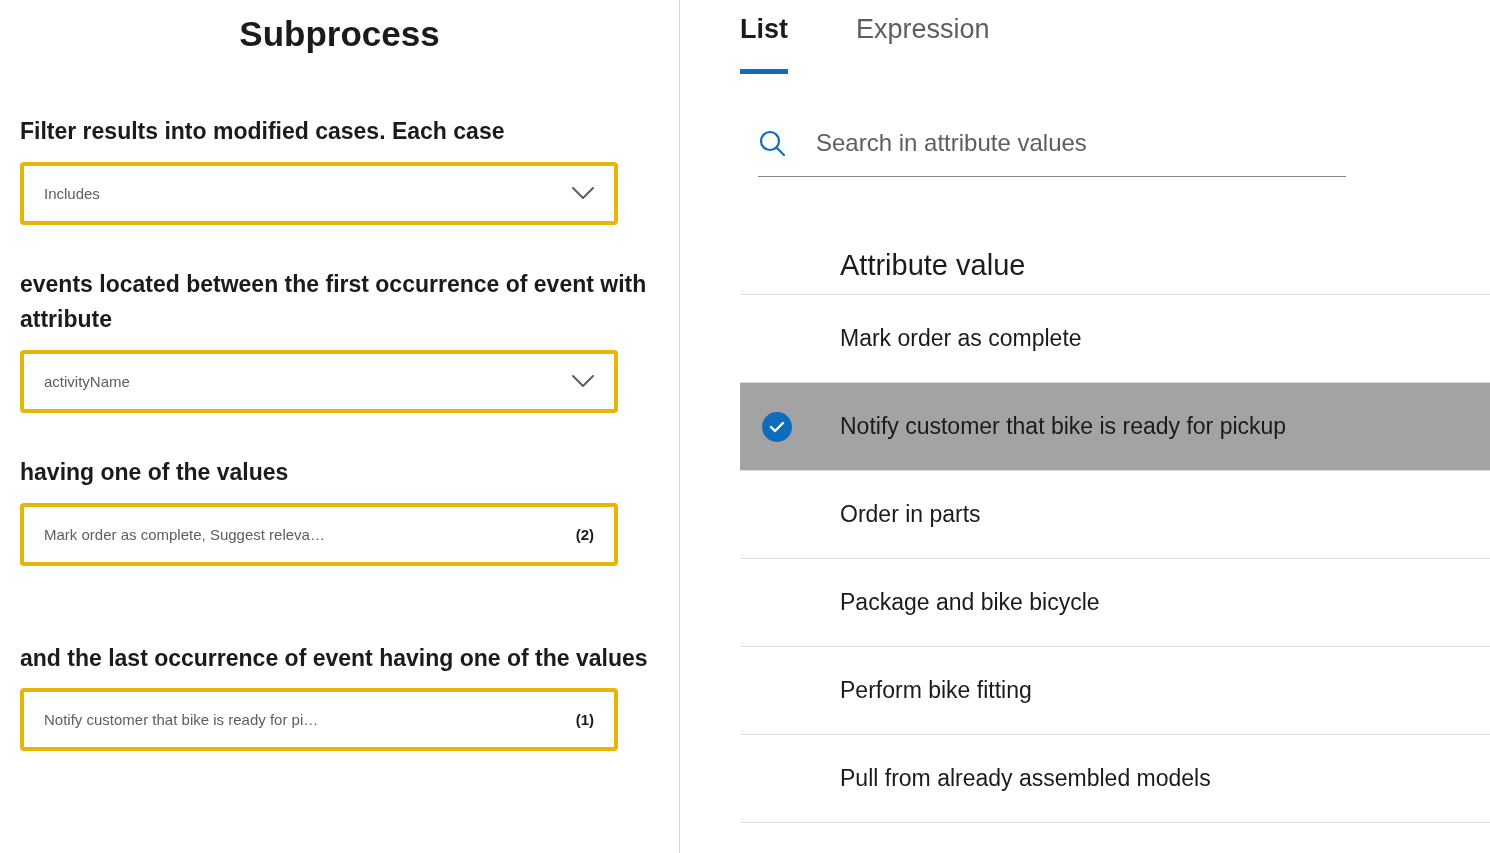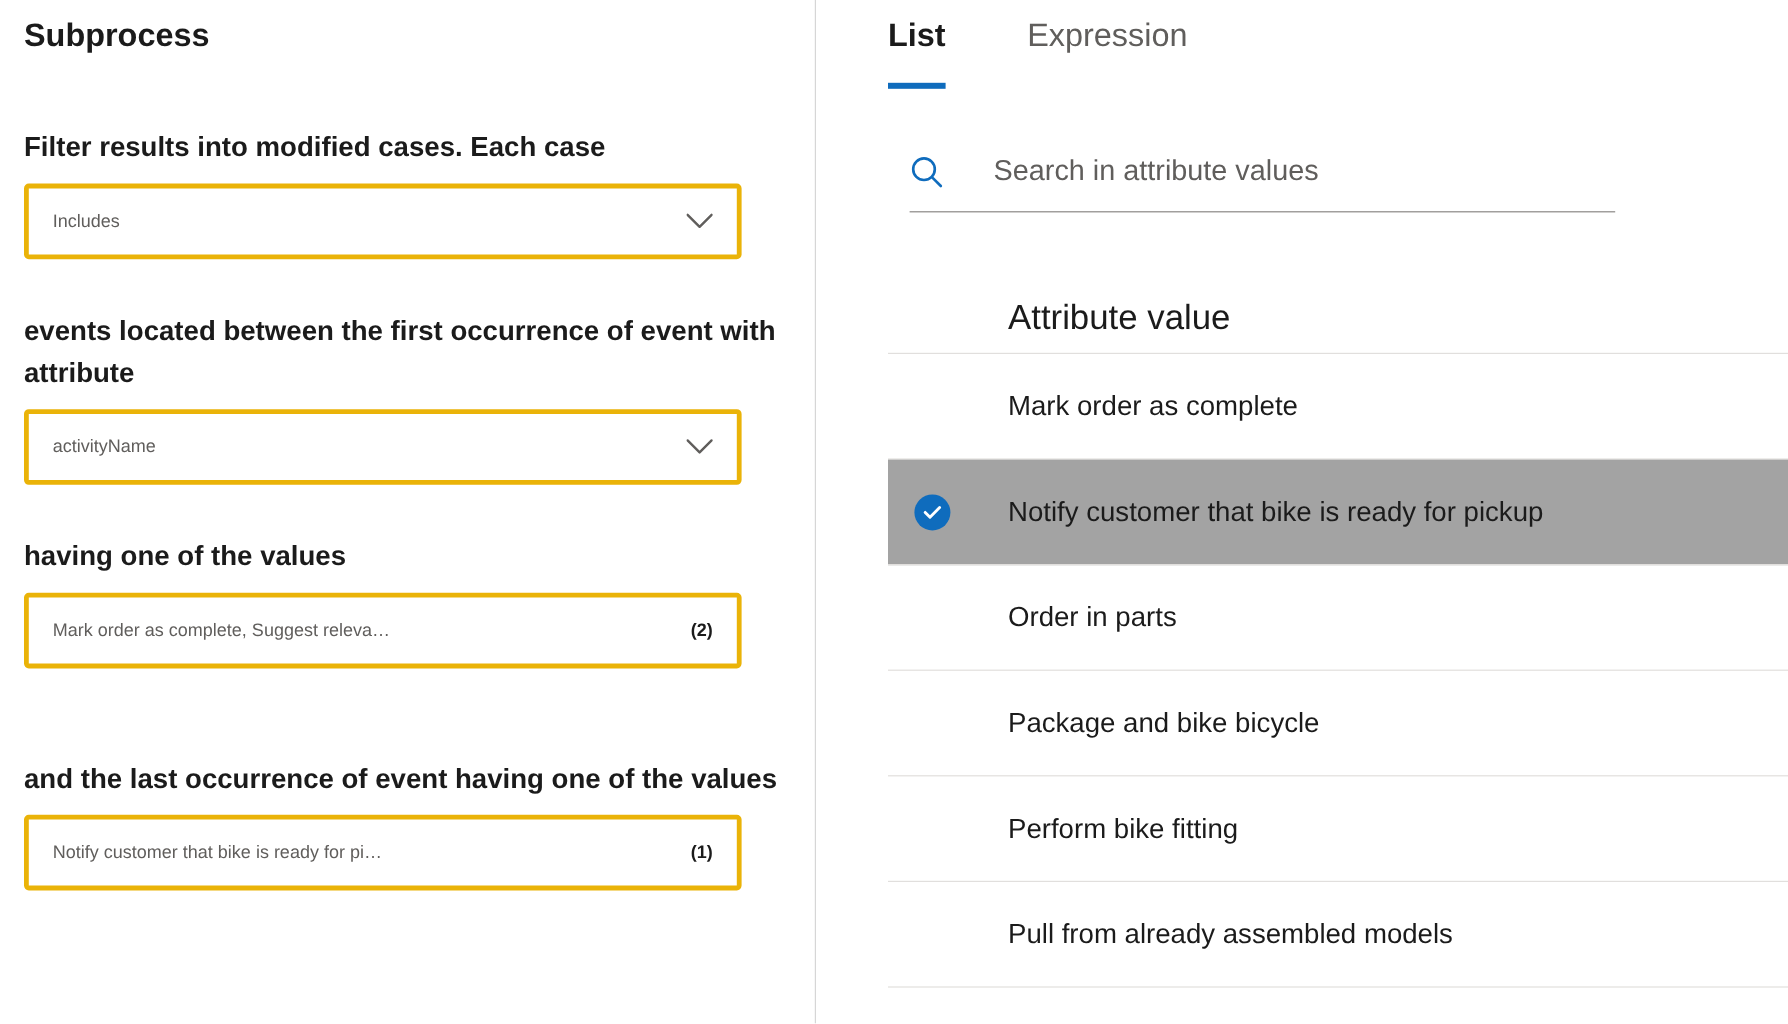--- a/index.html
+++ b/index.html
@@ -19,23 +19,24 @@
   .left-panel {
     width: 680px;
     padding: 14px 20px 20px 20px;
     border-right: 1px solid #d6d6d6;
   }
   .right-panel {
     flex: 1;
     padding: 14px 0 0 60px;
   }
   .title {
-    font-size: 27px;
+    font-size: 35px;
     font-weight: 700;
     margin-bottom: 60px;
+    text-align: center;
   }
   .field-label {
     font-size: 23px;
     font-weight: 600;
     line-height: 1.55;
     margin-bottom: 12px;
     color: #1b1b1b;
   }
   .select-box {
     width: 598px;
@@ -82,21 +83,21 @@
     color: #605e5c;
   }
   .tab.active {
     color: #1b1b1b;
     font-weight: 700;
     border-bottom: 5px solid #0f6cbd;
   }
   .search-row {
     display: flex;
     align-items: center;
-    gap: 40px;
+    gap: 28px;
     width: 588px;
     border-bottom: 1px solid #8a8886;
     padding-bottom: 18px;
     margin-bottom: 72px;
     margin-left: 18px;
   }
   .search-icon svg { display: block; }
   .search-input {
     border: none;
     outline: none;

